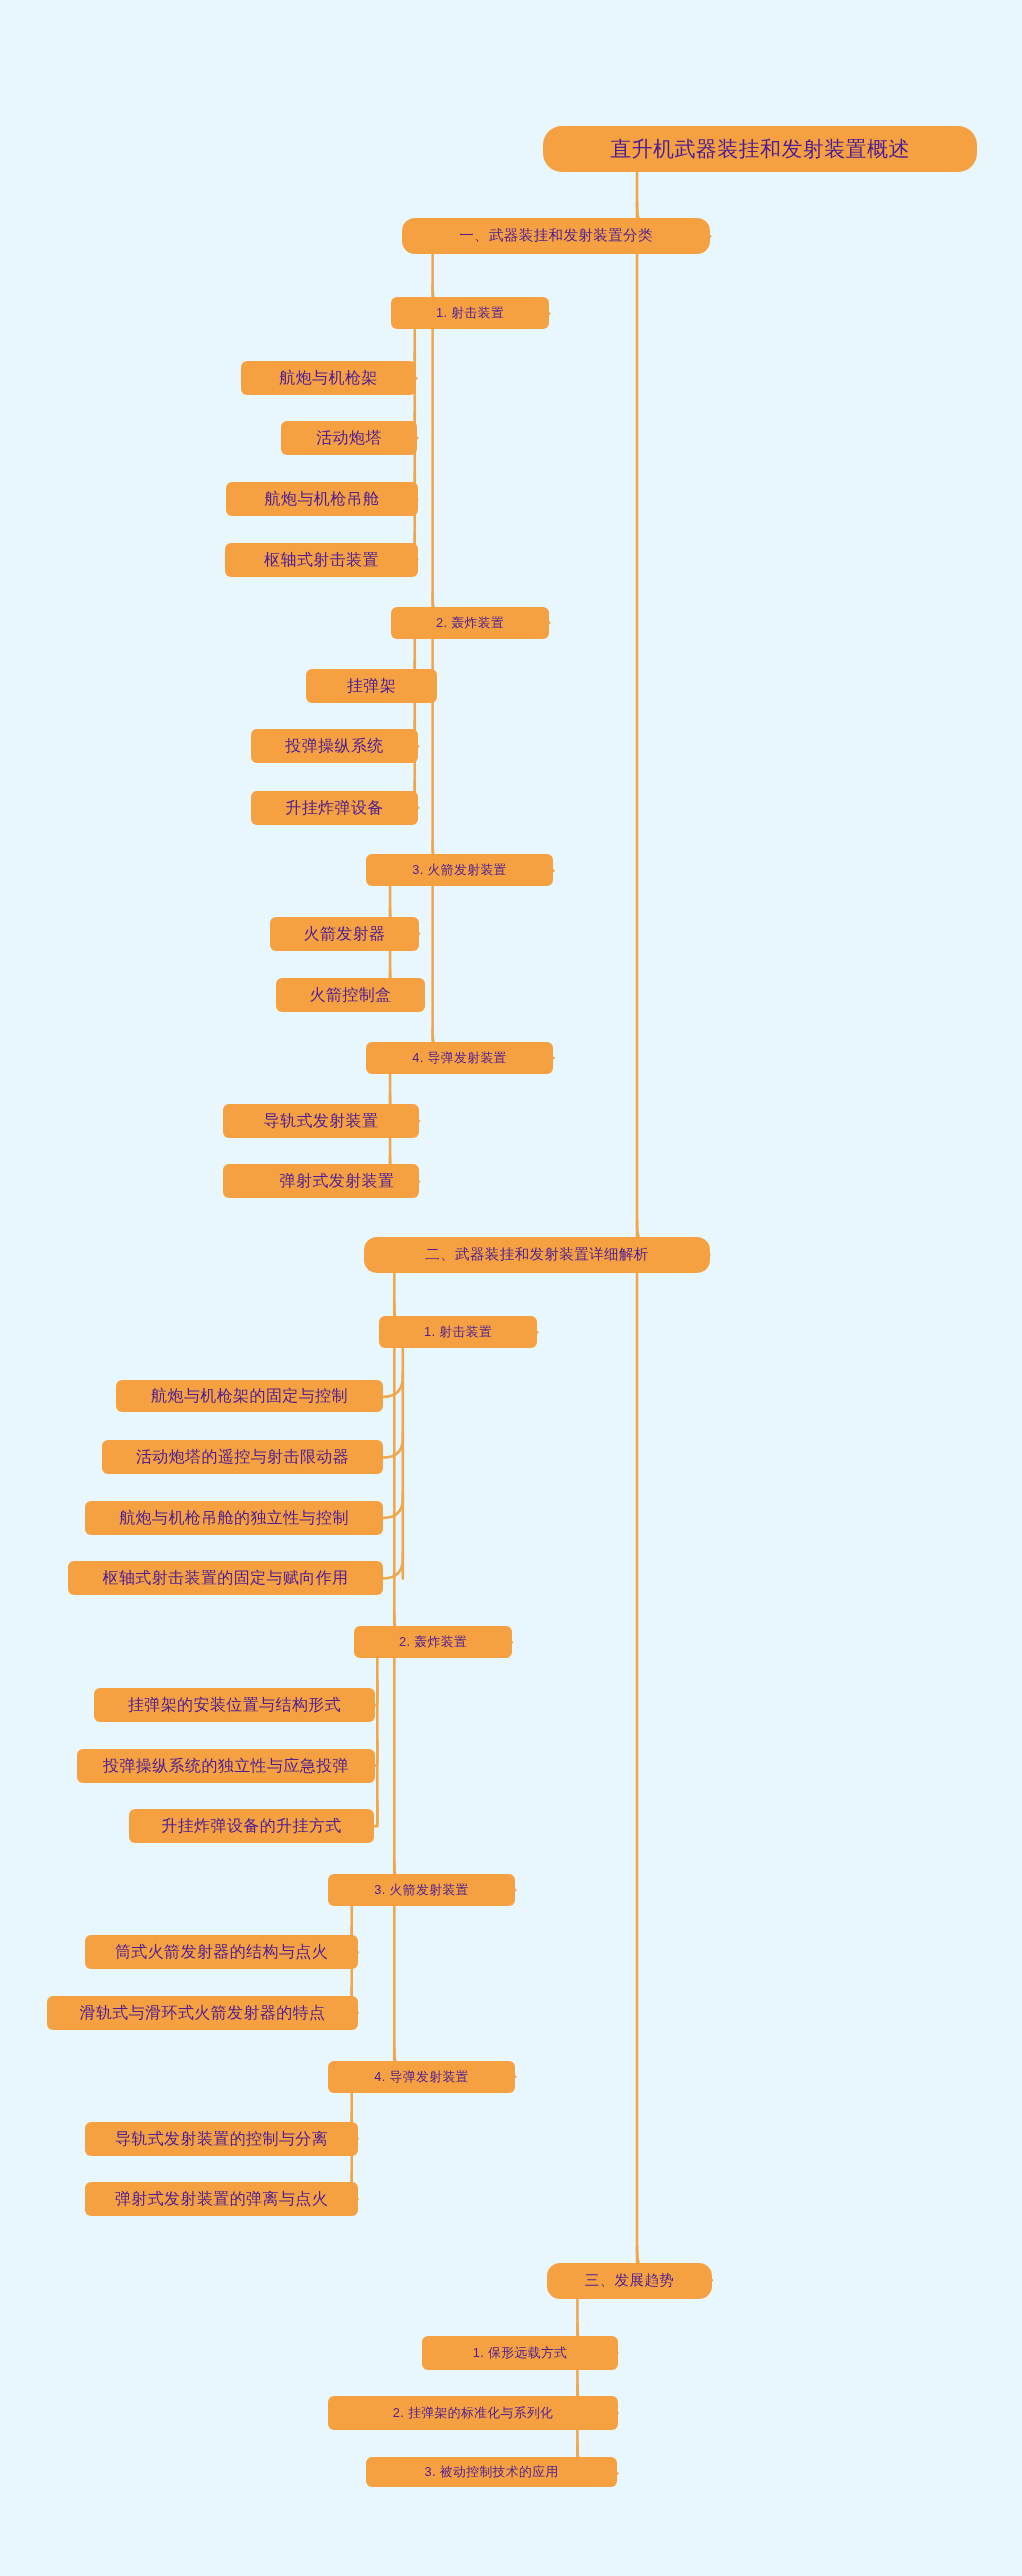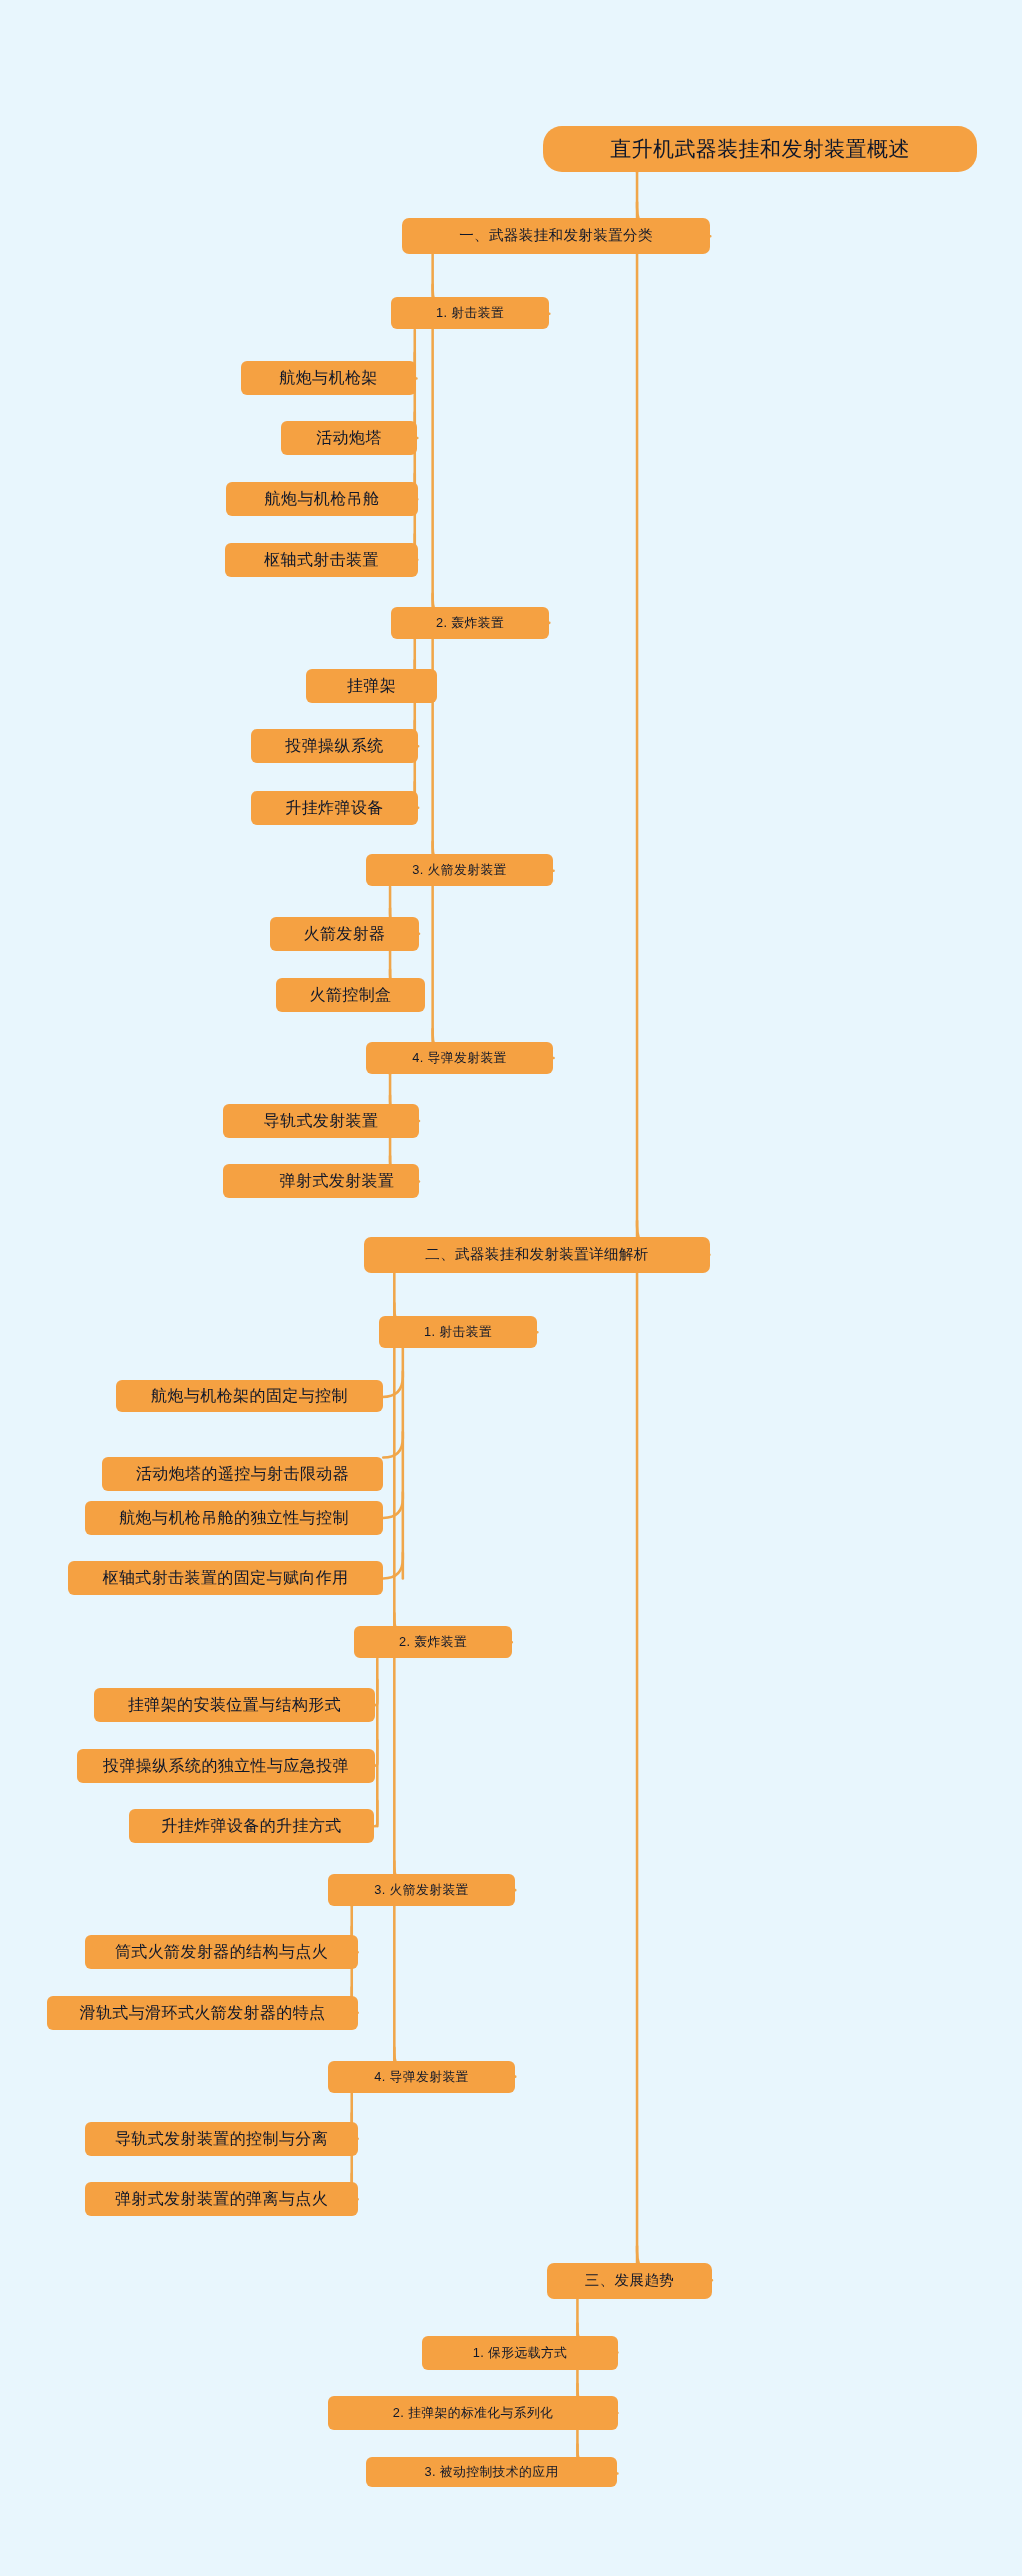--- a/index.html
+++ b/index.html
@@ -24,36 +24,36 @@
     position: absolute;
     left: 0; top: 0;
     width: 1022px;
     height: 2576px;
     pointer-events: none;
   }
   .node {
     position: absolute;
     box-sizing: border-box;
     background: #f5a142;
-    color: #0f172a;
+    color: #4c1d95;
     display: flex;
     align-items: center;
     justify-content: center;
     text-align: center;
     white-space: nowrap;
     letter-spacing: 0.4px;
     line-height: 1.1;
   }
   .node.root {
     border-radius: 19px;
     font-size: 21px;
     padding: 0 19px;
   }
   .node.sec {
-    border-radius: 7px;
+    border-radius: 13px;
     font-size: 14.5px;
     padding: 0 15.3px;
   }
   .node.sub {
     border-radius: 6px;
     font-size: 12.8px;
     padding: 12px 12px;
   }
   .node.leaf {
     border-radius: 6px;
@@ -168,21 +168,21 @@
     </div>
     <div class="node sec" style="left: 364px; top: 1237px; width: 346px; height: 36px;">
       <span>二、武器装挂和发射装置详细解析</span>
     </div>
     <div class="node sub" style="left: 379px; top: 1316px; width: 158px; height: 32px;">
       <span>1. 射击装置</span>
     </div>
     <div class="node leaf" style="left: 116px; top: 1380px; width: 267px; height: 32px;">
       <span>航炮与机枪架的固定与控制</span>
     </div>
-    <div class="node leaf" style="left: 102px; top: 1440px; width: 281px; height: 34px; margin-top: 17px;">
+    <div class="node leaf" style="left: 102px; top: 1440px; width: 281px; height: 34px;">
       <span>活动炮塔的遥控与射击限动器</span>
     </div>
     <div class="node leaf" style="left: 85px; top: 1501px; width: 298px; height: 34px;">
       <span>航炮与机枪吊舱的独立性与控制</span>
     </div>
     <div class="node leaf" style="left: 68px; top: 1561px; width: 315px; height: 34px;">
       <span>枢轴式射击装置的固定与赋向作用</span>
     </div>
     <div class="node sub" style="left: 354px; top: 1626px; width: 158px; height: 32px;">
       <span>2. 轰炸装置</span>

